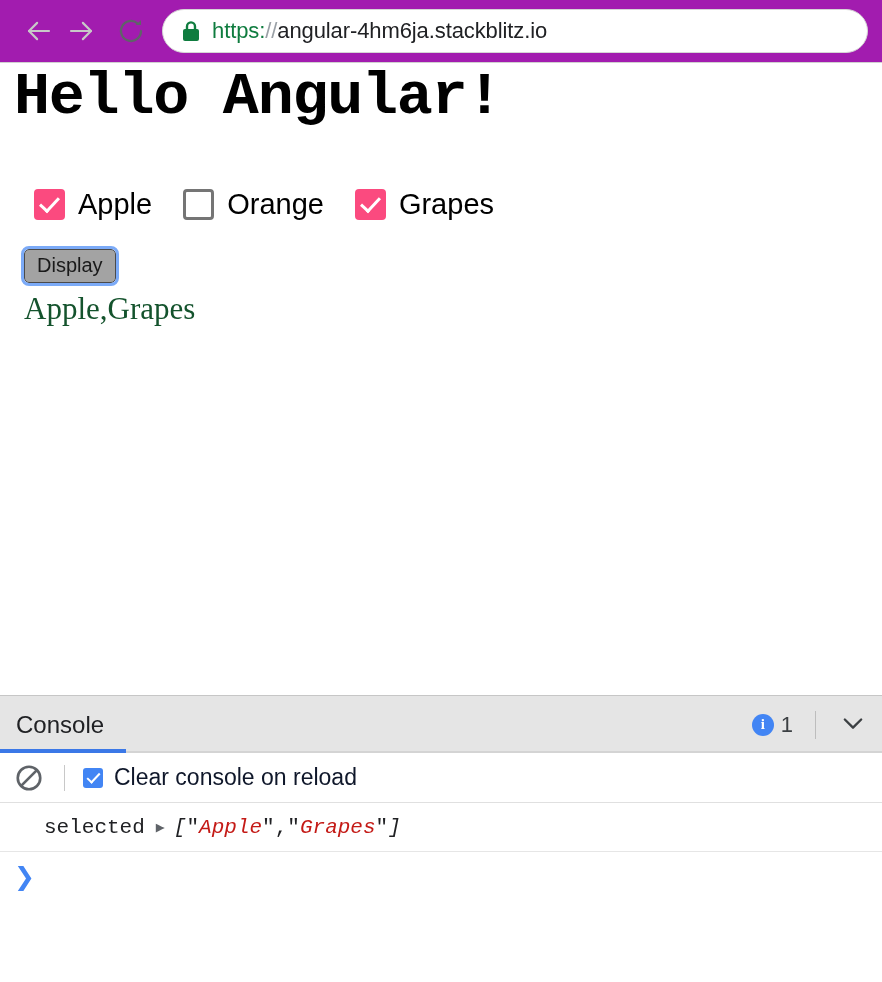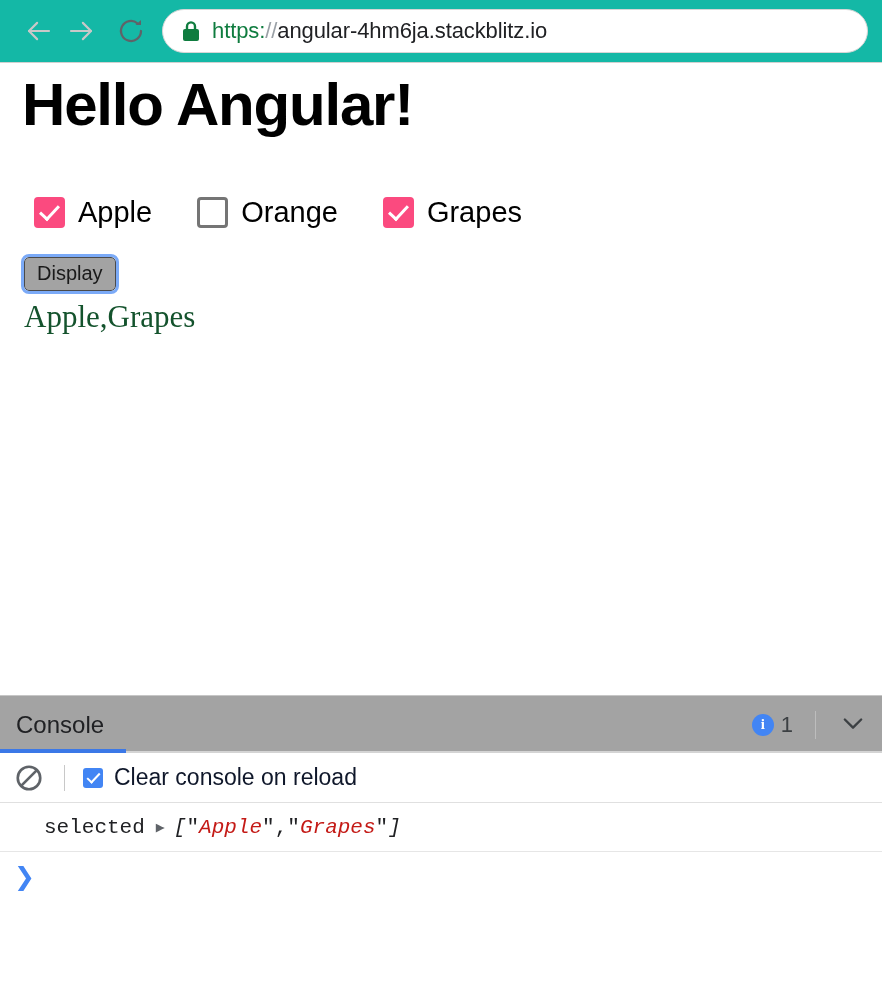--- a/index.html
+++ b/index.html
@@ -11,21 +11,21 @@
     width: 882px;
     height: 982px;
     font-family: "Liberation Sans", sans-serif;
     overflow: hidden;
     position: relative;
   }
 
   
   #browser-toolbar {
     height: 63px;
-    background: #14b8a6;
+    background: #a21caf;
     border-bottom: 1px solid #d0d0d0;
     display: flex;
     align-items: center;
     box-sizing: border-box;
     padding: 0 14px 0 18px;
   }
   .nav-btn {
     width: 42px;
     height: 42px;
     display: flex;
@@ -69,36 +69,37 @@
     bottom: 287px;
     background: #ffffff;
     padding: 0 14px;
     box-sizing: border-box;
     overflow: hidden;
   }
   #page-title {
     font-size: 60px;
     font-weight: bold;
     color: #000000;
-    margin: 8px;
+    margin: 0;
     letter-spacing: -1.2px;
     line-height: 1.1;
+    font-family: Liberation Mono, monospace;
   }
 
   #checkbox-row {
     margin-top: 58px;
     display: flex;
     align-items: center;
     padding-left: 20px;
   }
   .checkbox-item {
     display: flex;
     align-items: center;
   }
-  .checkbox-item + .checkbox-item { margin-left: 45px; }
+  .checkbox-item + .checkbox-item { margin-left: 31px; }
   .cb-box {
     width: 31px;
     height: 31px;
     border-radius: 4px;
     flex: none;
     position: relative;
     box-sizing: border-box;
   }
   .cb-box.checked { background: #fb4a7f; border: none; }
   .cb-box.unchecked { background: #ffffff; border: 3px solid #757575; }
@@ -149,21 +150,21 @@
     left: 0;
     right: 0;
     bottom: 0;
     height: 287px;
     background: #ffffff;
     border-top: 1px solid #c6c6c6;
     box-sizing: border-box;
   }
   #console-header {
     height: 57px;
-    background: #a3a3a3;
+    background: #e5e5e5;
     display: flex;
     align-items: center;
     box-sizing: border-box;
     position: relative;
   }
   #console-tab {
     height: 100%;
     display: flex;
     align-items: center;
     padding: 0 22px 0 16px;

